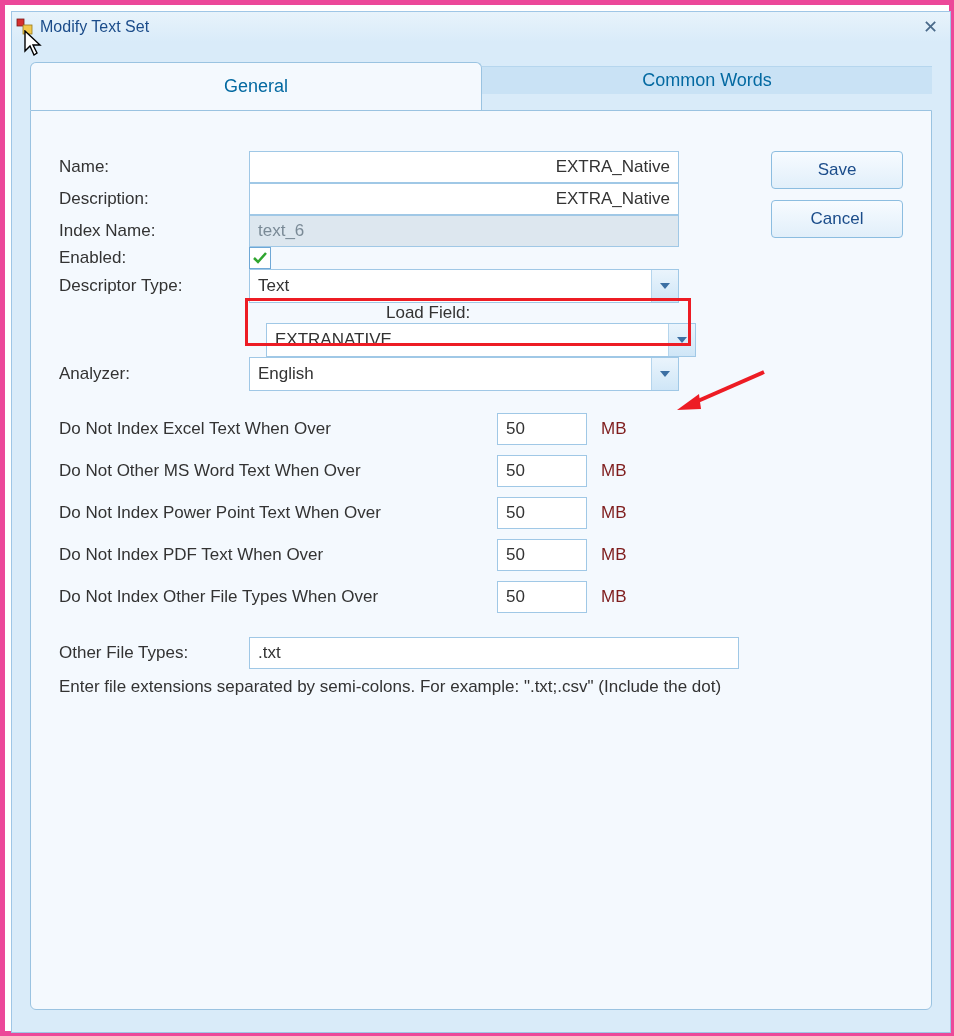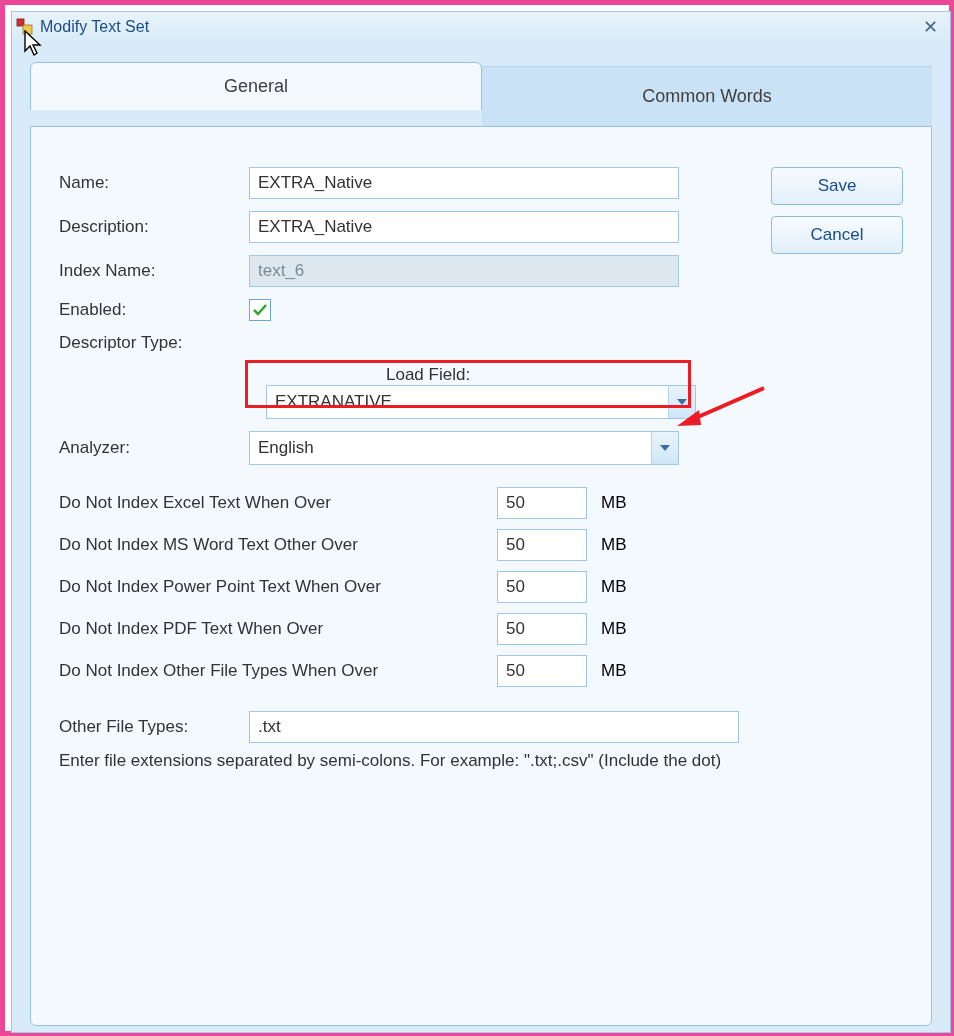--- a/index.html
+++ b/index.html
@@ -69,71 +69,70 @@
     margin: 20px 18px 0 18px;
     position: relative;
   }
   .tab {
     flex: 1;
     height: 48px;
     display: flex;
     align-items: center;
     justify-content: center;
     font-size: 18px;
-    color: #404040;
+    color: #0369a1;
     box-sizing: border-box;
     cursor: pointer;
   }
   .tab.active {
     background: #f4f9fe;
     border: 1px solid #9ac3e1;
     border-bottom: none;
     border-top-left-radius: 6px;
     border-top-right-radius: 6px;
     position: relative;
     z-index: 3;
   }
   .tab.inactive {
     background: #c9e2f5;
     border-top: 1px solid #b6d6ee;
     margin-top: 4px;
-    height: 60px;
+    height: 28px;
   }
   .panel {
     margin: 0 18px 18px 18px;
     background: #f4f9fe;
     border: 1px solid #9ac3e1;
     border-radius: 0 0 6px 6px;
     height: 900px;
     padding: 40px 28px 20px 28px;
     box-sizing: border-box;
     position: relative;
   }
   
   .form-row {
     display: flex;
     align-items: center;
-    margin-bottom: 12px;
   }
   .form-row .lbl {
     width: 190px;
     color: #333;
     font-size: 17px;
   }
   .txt-input, .sel, .ro-input {
     height: 32px;
     box-sizing: border-box;
     border: 1px solid #a0c8e6;
     background: #fff;
     font-size: 17px;
     padding: 2px 8px;
     color: #333;
     font-family: inherit;
   }
-  .txt-input { width: 430px; }
+  .txt-input { width: 430px; text-align: right; }
   .ro-input {
     width: 430px;
     background: #dde7ef;
     color: #7a8a96;
   }
   .sel-wrap {
     width: 430px;
     height: 34px;
     border: 1px solid #a0c8e6;
     background: #fff;
@@ -194,21 +193,21 @@
     border: 1px solid #a0c8e6;
     background: #fff;
     font-size: 17px;
     padding: 14px 8px;
     box-sizing: border-box;
     color: #333;
     font-family: inherit;
   }
   .size-row .unit {
     margin-left: 14px;
-    color: #000000;
+    color: #7f1d1d;
     font-size: 17px;
   }
   .oft-row {
     display: flex;
     align-items: center;
     margin-top: 24px;
   }
   .oft-row .lbl {
     width: 190px;
     color: #333;
@@ -315,20 +314,28 @@
         <span class="lbl">Enabled:</span>
         <span class="checkbox">
           <svg width="16" height="16" viewBox="0 0 16 16">
             <path d="M2 8 L6 12 L14 3" fill="none" stroke="#2fa52f" stroke-width="2.5"></path>
           </svg>
         </span>
       </div>
 
       <div class="form-row">
         <span class="lbl">Descriptor Type:</span>
+        <div class="sel-wrap">
+          <span class="sel-text">Text</span>
+          <span class="sel-btn">
+            <svg width="10" height="6" viewBox="0 0 10 6">
+                <path d="M0 0 L10 0 L5 6 Z" fill="#3b6fa3"></path>
+              </svg>
+          </span>
+        </div>
       </div>
 
       <div class="form-row" style="position:relative;flex-direction:column;">
         <span class="lbl">Load Field:</span>
         <div class="sel-wrap">
           <span class="sel-text">EXTRANATIVE</span>
           <span class="sel-btn">
             <svg width="10" height="6" viewBox="0 0 10 6">
                 <path d="M0 0 L10 0 L5 6 Z" fill="#3b6fa3"></path>
               </svg>
@@ -356,21 +363,21 @@
         </svg>
       </span>
 
       <div class="size-section">
         <div class="size-row">
           <span class="slbl">Do Not Index Excel Text When Over</span>
           <input class="sinput" value="50" style="">
           <span class="unit">MB</span>
         </div>
         <div class="size-row">
-          <span class="slbl">Do Not Index MS Word Text Other Over</span>
+          <span class="slbl">Do Not Other MS Word Text When Over</span>
           <input class="sinput" value="50" style="">
           <span class="unit">MB</span>
         </div>
         <div class="size-row">
           <span class="slbl">Do Not Index Power Point Text When Over</span>
           <input class="sinput" value="50" style="">
           <span class="unit">MB</span>
         </div>
         <div class="size-row">
           <span class="slbl">Do Not Index PDF Text When Over</span>

